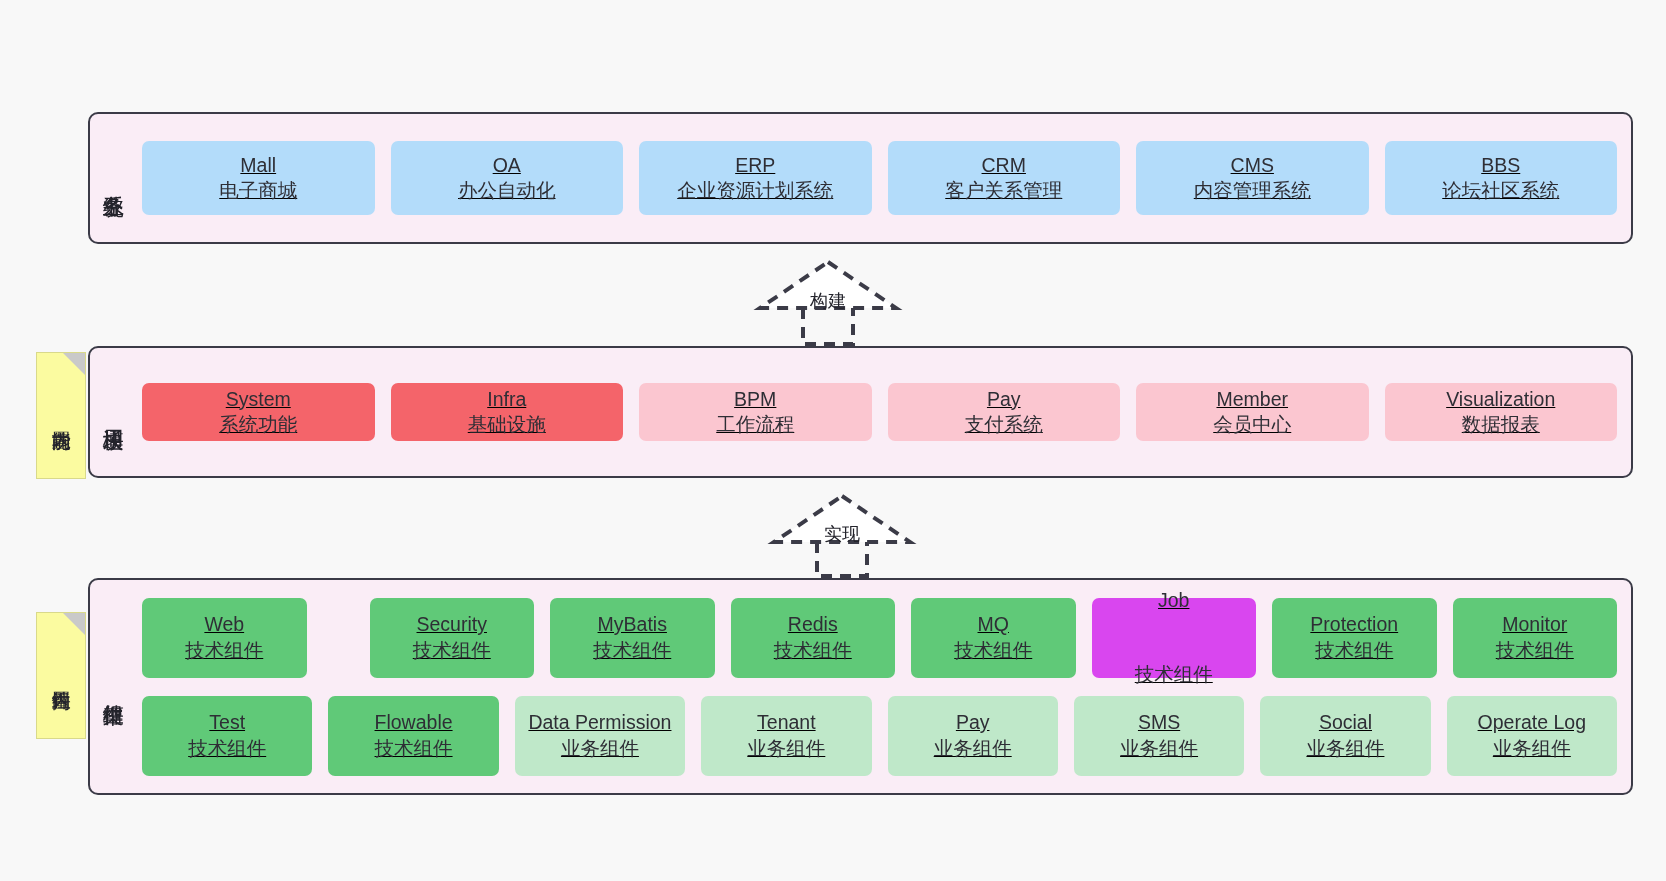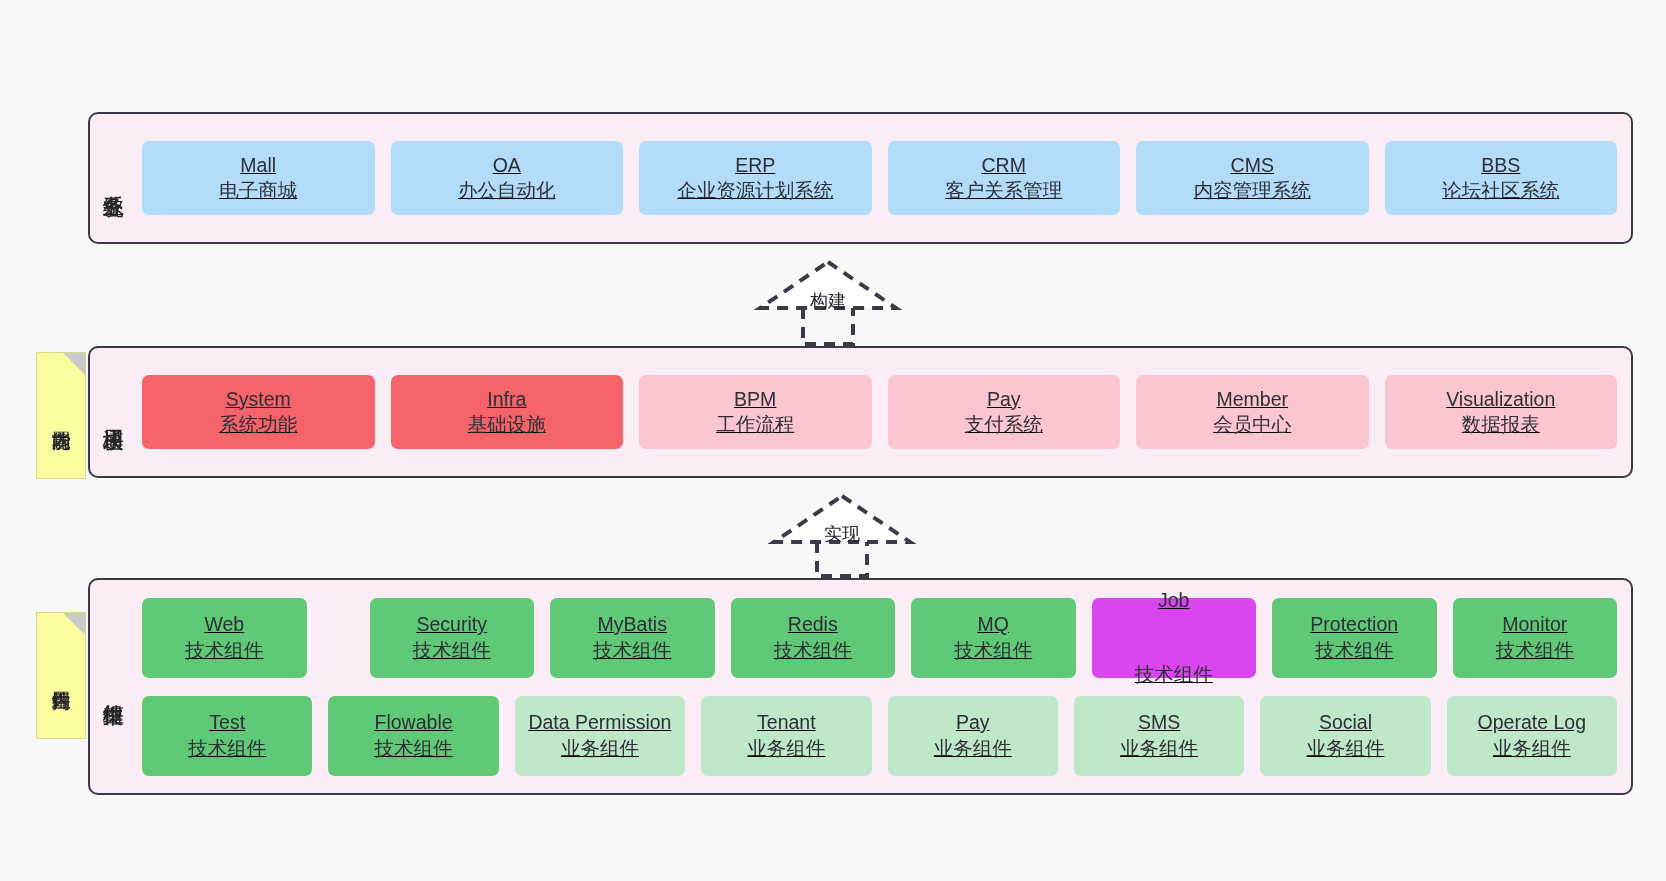--- a/index.html
+++ b/index.html
@@ -148,21 +148,21 @@
         </div>
       </div>
     </div>
     <div class="note" style="left: 36px; top: 352px; width: 50px; height: 127px;">
       <span class="fold"></span>
       <span>内置功能</span>
     </div>
     <div class="band" style="left: 88px; top: 346px; width: 1545px; height: 132px;">
       <div class="band-title">通用模块</div>
       <div class="band-body">
-        <div class="row" style="height: 74px;">
+        <div class="row" style="height: 58px;">
           <div class="cell c-red" style="background: rgb(244, 100, 106);">
             <span class="ln">System</span>
             <span class="ln">系统功能</span>
           </div>
           <div class="cell c-red" style="background: rgb(244, 100, 106);">
             <span class="ln">Infra</span>
             <span class="ln">基础设施</span>
           </div>
           <div class="cell c-pink" style="background: rgb(251, 198, 208);">
             <span class="ln">BPM</span>

